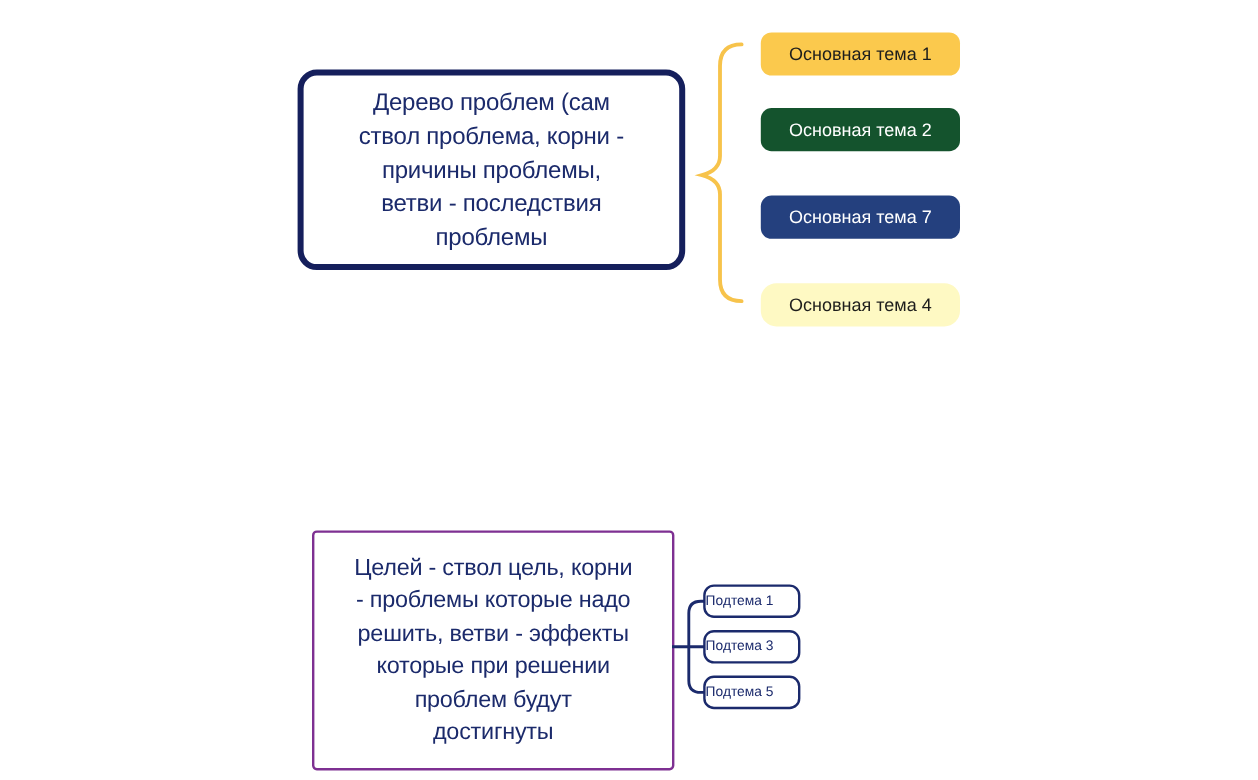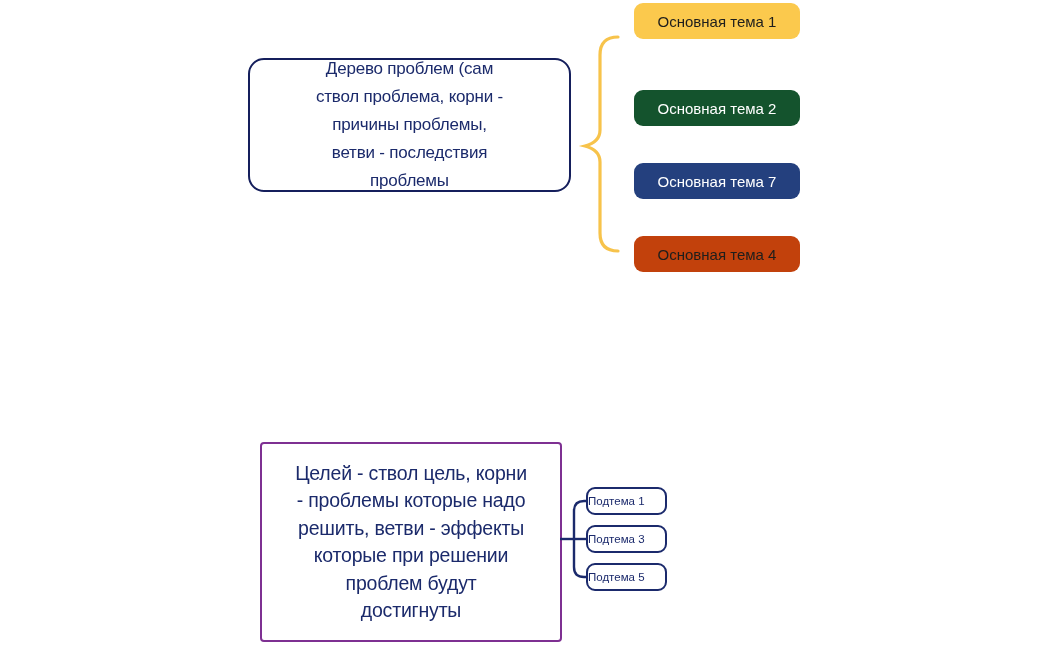--- a/index.html
+++ b/index.html
@@ -19,24 +19,24 @@
     box-sizing: border-box;
     display: flex;
     align-items: center;
     justify-content: center;
     text-align: center;
     background: #ffffff;
     white-space: pre-line;
   }
   .root-box.problem {
     left: 248px; top: 58px;
-    width: 323px; height: 134px;
-    border: 2px solid #f97316;
+    width: 323px; height: 167px;
+    border: 5px solid #f97316;
     border-radius: 16px;
-    font-size: 17px;
+    font-size: 20px;
     line-height: 28px;
     letter-spacing: -0.2px;
   }
   .root-box.goal {
     left: 260px; top: 442px;
     width: 302px; height: 200px;
     border: 2.5px solid #7e3092;
     border-radius: 4px;
     font-size: 19.5px;
     line-height: 27.5px;
@@ -62,21 +62,21 @@
     left: 634px;
     width: 166px; height: 36px;
     box-sizing: border-box;
     border-radius: 9px;
     display: flex;
     align-items: center;
     justify-content: center;
     font-size: 15px;
     cursor: default;
   }
-  .topic.t1 { top: 3px; }
+  .topic.t1 { top: 27px; }
   .topic.t2 { top: 90px; }
   .topic.t3 { top: 163px; }
   .topic.t4 { top: 236px; }
 
   
   .subtopic {
     position: absolute;
     left: 586px;
     width: 81px; height: 28px;
     box-sizing: border-box;
@@ -119,21 +119,21 @@
     </div>
 
     <div class="topic t2" style="background-color: #14532d; color: rgb(255, 255, 255);">
       <span>Основная тема 2</span>
     </div>
 
     <div class="topic t3" style="background-color: rgb(36, 64, 126); color: rgb(255, 255, 255);">
       <span>Основная тема 7</span>
     </div>
 
-    <div class="topic t4" style="background-color: #c2410c; color: rgb(30, 30, 28);">
+    <div class="topic t4" style="background-color: #fef9c3; color: rgb(30, 30, 28); border-radius: 13px;">
       <span>Основная тема 4</span>
     </div>
   </div>
 
   
   <div class="group">
 
     <div class="root-box goal" style="border-color: rgb(126, 48, 146); color: rgb(27, 42, 107);">
       <span>Целей - ствол цель, корни
 - проблемы которые надо

